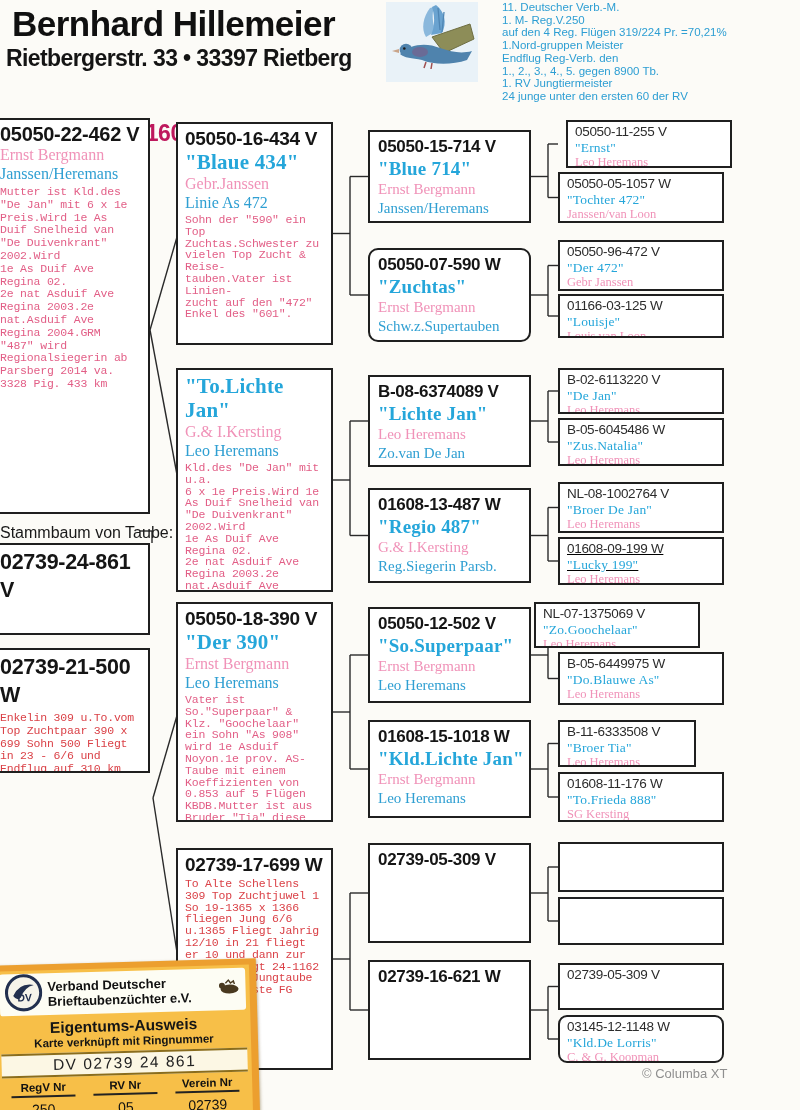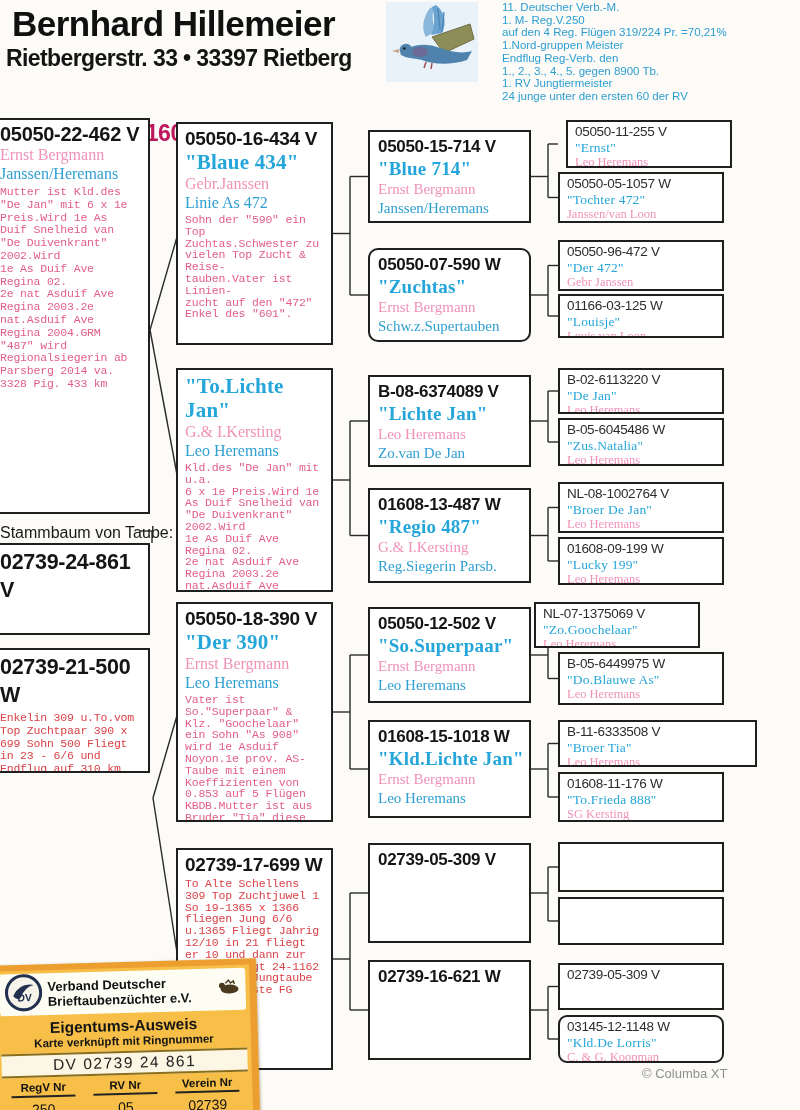--- a/index.html
+++ b/index.html
@@ -319,36 +319,36 @@
       <div class="box c4" style="left: 558px; top: 418px; width: 166px; height: 48px;">
         <div class="ring">B-05-6045486 W</div>
         <div class="name">"Zus.Natalia"</div>
         <div class="breeder">Leo Heremans</div>
       </div>
       <div class="box c4" style="left: 558px; top: 482px; width: 166px; height: 51px;">
         <div class="ring">NL-08-1002764 V</div>
         <div class="name">"Broer De Jan"</div>
         <div class="breeder">Leo Heremans</div>
       </div>
-      <div class="box c4" style="left: 558px; top: 537px; width: 166px; height: 48px;">
+      <div class="box c4" style="left: 558px; top: 537px; width: 166px; height: 48px; text-decoration: underline;">
         <div class="ring">01608-09-199 W</div>
         <div class="name">"Lucky 199"</div>
         <div class="breeder">Leo Heremans</div>
       </div>
       <div class="box c4" style="left: 534px; top: 602px; width: 166px; height: 46px;">
         <div class="ring">NL-07-1375069 V</div>
         <div class="name">"Zo.Goochelaar"</div>
         <div class="breeder">Leo Heremans</div>
       </div>
       <div class="box c4" style="left: 558px; top: 652px; width: 166px; height: 53px;">
         <div class="ring">B-05-6449975 W</div>
         <div class="name">"Do.Blauwe As"</div>
         <div class="breeder">Leo Heremans</div>
       </div>
-      <div class="box c4" style="left: 558px; top: 720px; width: 199px; height: 47px;">
+      <div class="box c4" style="left: 558px; top: 720px; width: 138px; height: 47px;">
         <div class="ring">B-11-6333508 V</div>
         <div class="name">"Broer Tia"</div>
         <div class="breeder">Leo Heremans</div>
       </div>
       <div class="box c4" style="left: 558px; top: 772px; width: 166px; height: 50px;">
         <div class="ring">01608-11-176 W</div>
         <div class="name">"To.Frieda 888"</div>
         <div class="breeder">SG Kersting</div>
       </div>
       <div class="box c4" style="left: 558px; top: 842px; width: 166px; height: 50px;"></div>

